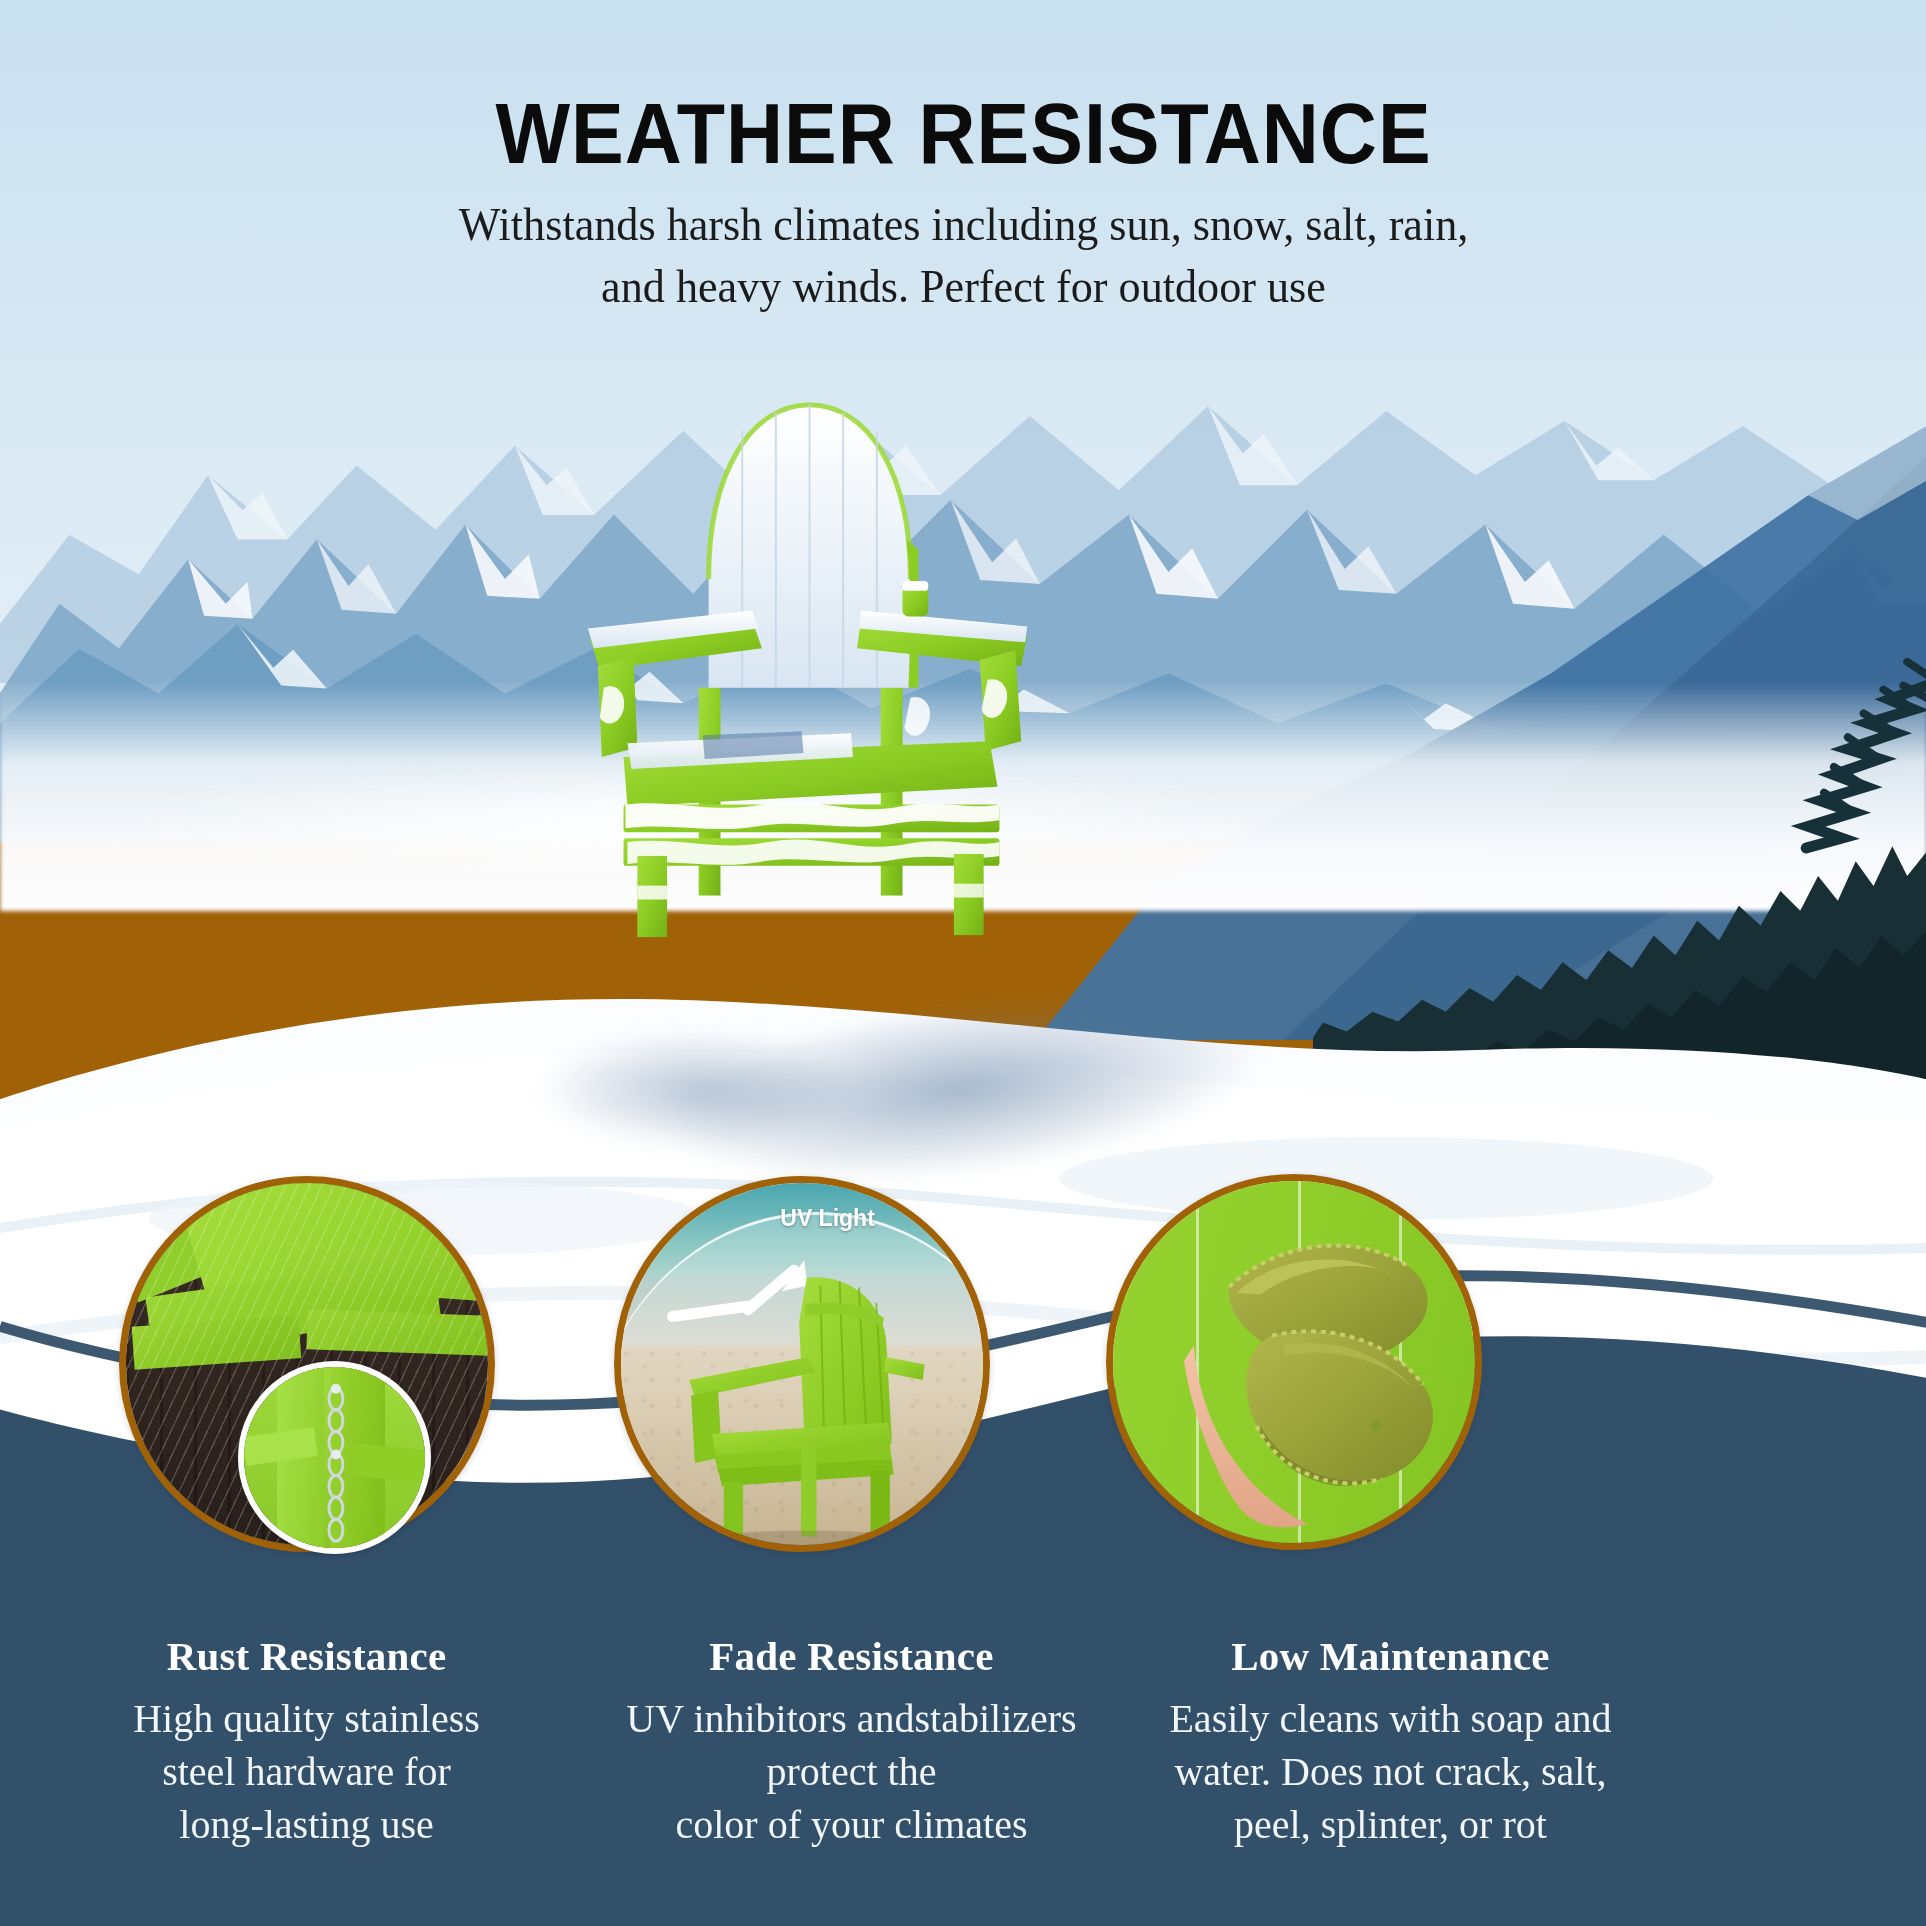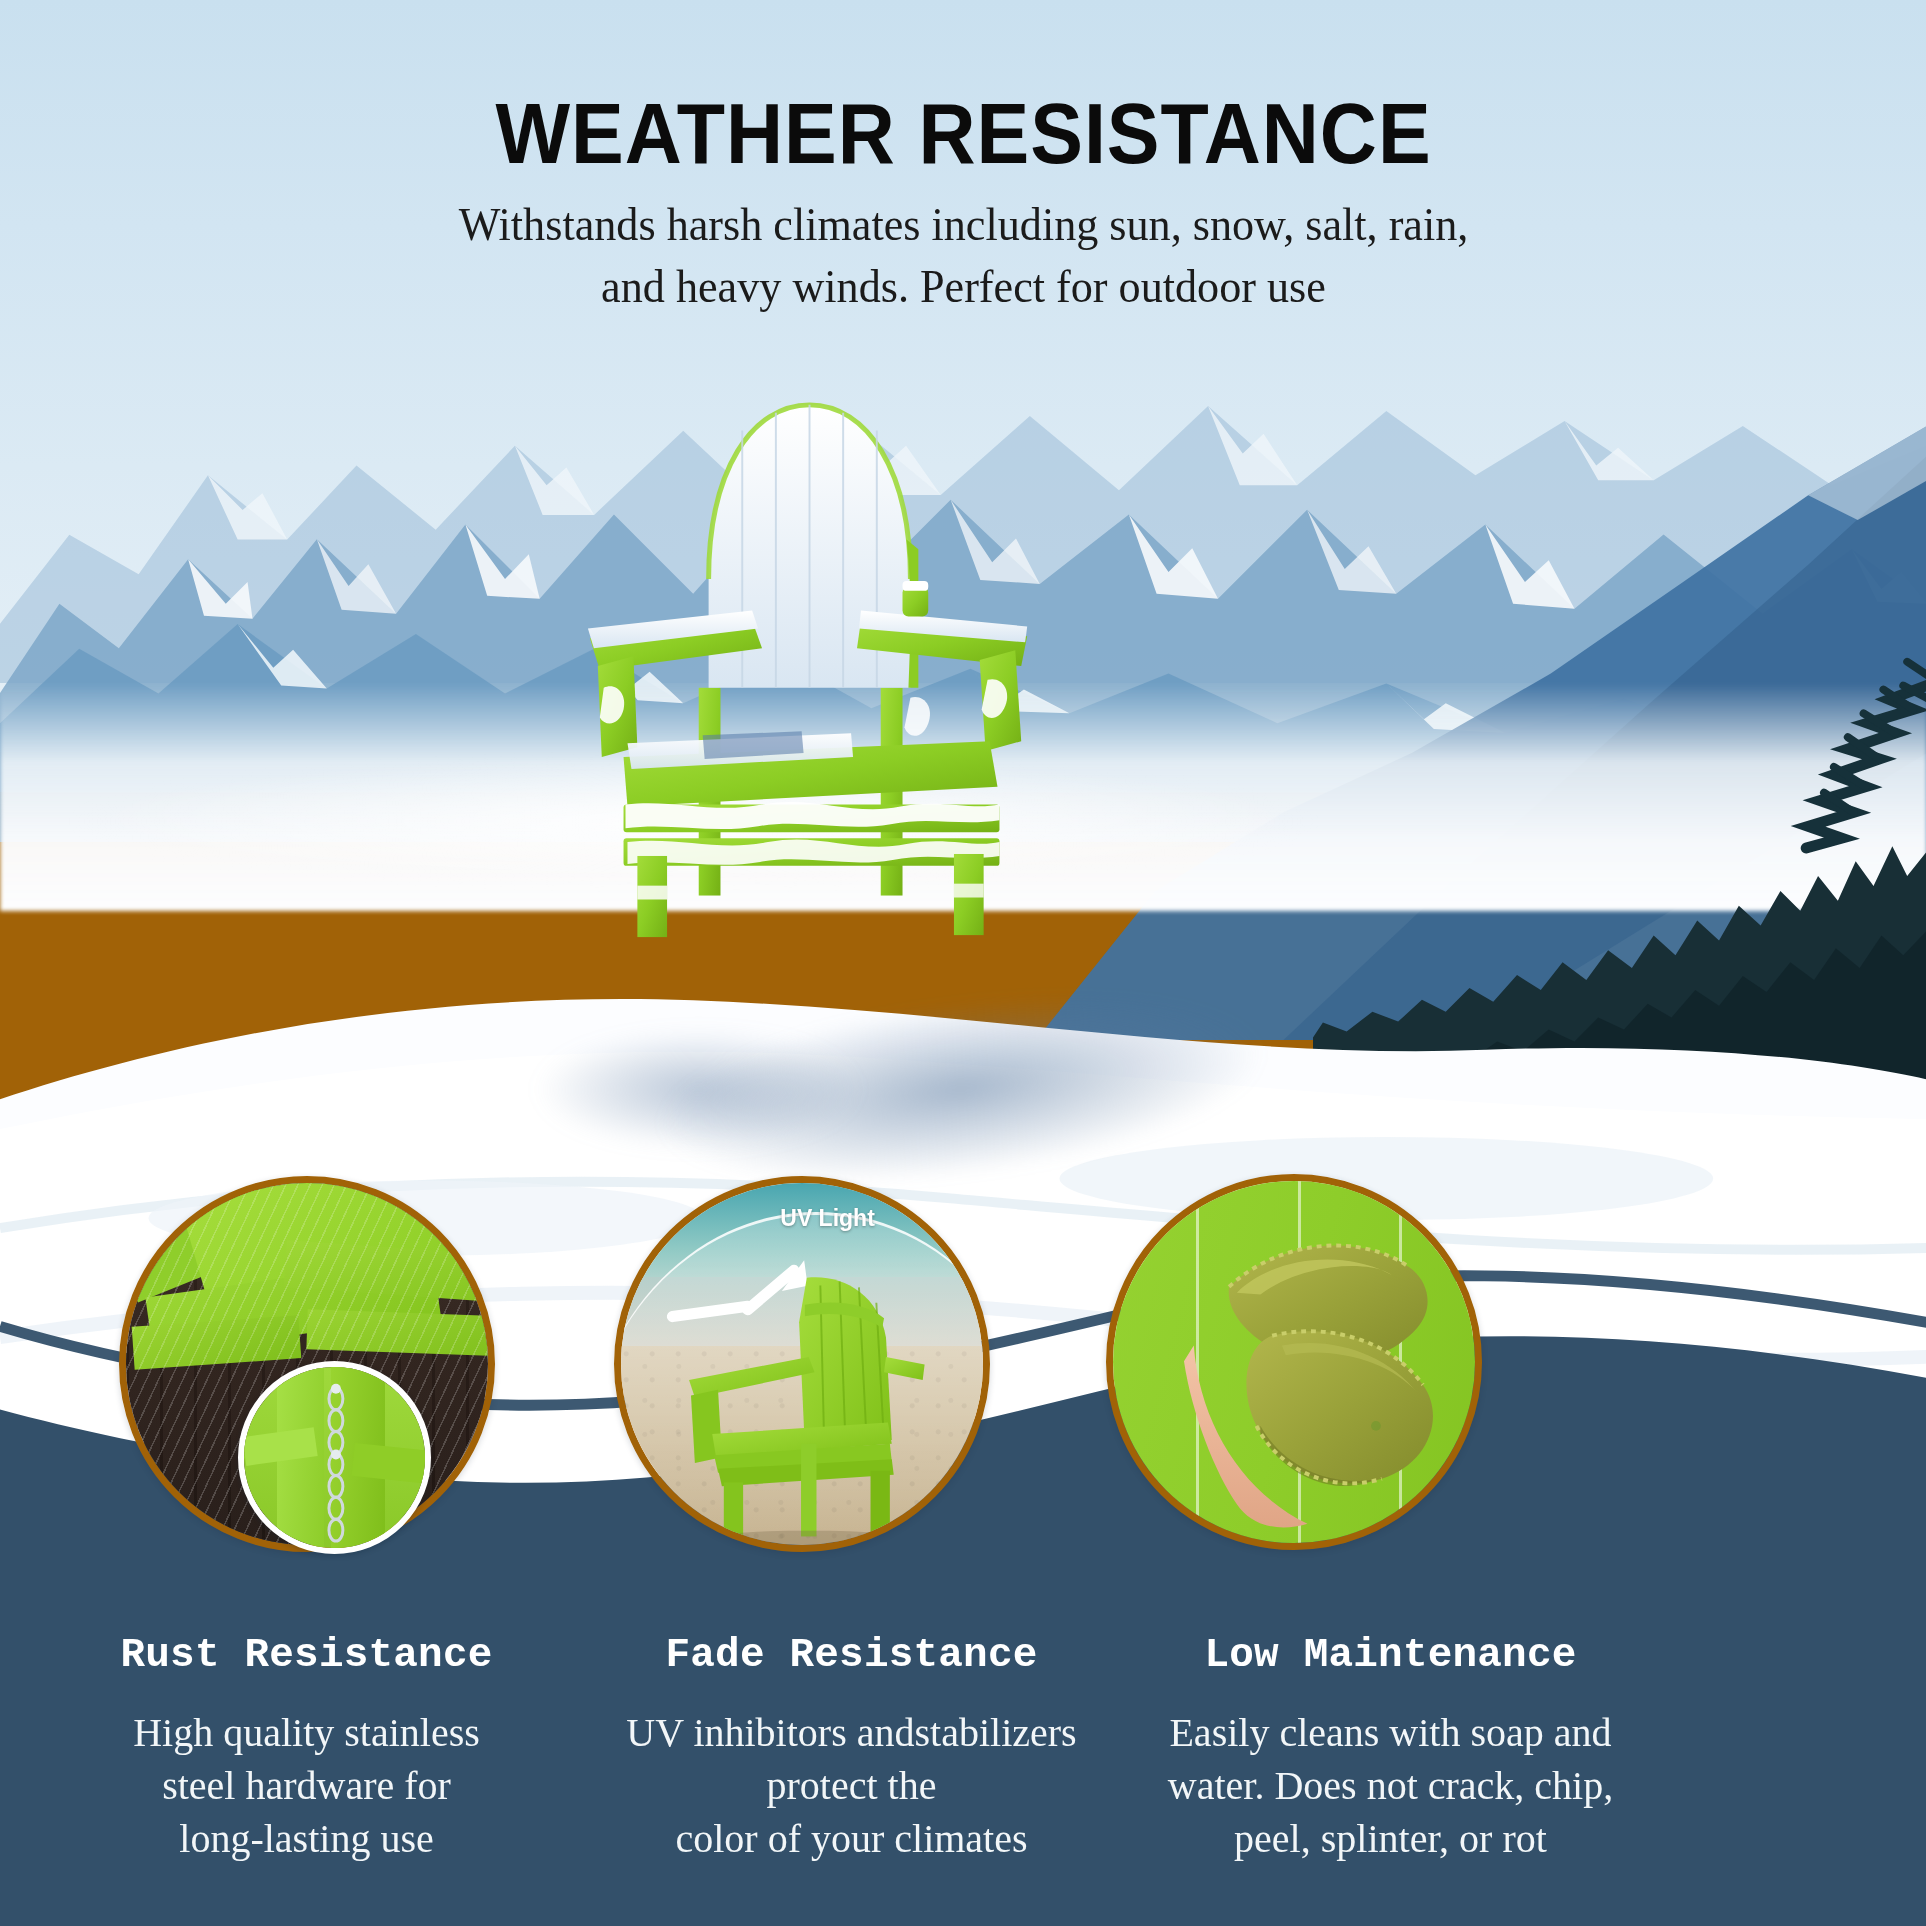--- a/index.html
+++ b/index.html
@@ -167,23 +167,23 @@
 
   
   .low-bg{ position:absolute; inset:0; background:linear-gradient(105deg,#95d231 0%,#8ecd2a 50%,#84c422 100%); }
   .low-seam{ position:absolute; top:0; bottom:0; width:3px; background:rgba(255,255,255,.55); }
   .low-cloth{ position:absolute; left:6%; top:4%; width:92%; height:94%; }
   .low-cloth svg{display:block;width:100%;height:100%}
 
   
   .feat{ position:absolute; top:1632px; width:465px; text-align:center; }
   .feat h3{
-    font-family:Liberation Mono, monospace;
+    font-family:Liberation Serif, serif;
     font-weight:bold; font-size:41px; color:#ffffff;
-    letter-spacing:0.2px; margin-bottom:28px;text-align:center;
+    letter-spacing:0.2px; margin-bottom:12px;text-align:center;
   }
   .feat p{
     font-family:"Liberation Serif", serif;
     font-size:40px; line-height:1.33; color:#f2f6f8;
   }
   #feature-rust{ left:74px; }
   #feature-fade{ left:614px; width:475px; }
   #feature-low { left:1143px; width:495px; }
 </style>
 </head>
@@ -487,19 +487,19 @@
       <span>UV inhibitors andstabilizers</span><br>
       <span>protect the</span><br>
       <span>color of your climates</span>
     </p>
   </div>
 
   <div class="feat" id="feature-low">
     <h3>Low Maintenance</h3>
     <p>
       <span>Easily cleans with soap and</span><br>
-      <span>water. Does not crack, chip,</span><br>
+      <span>water. Does not crack, salt,</span><br>
       <span>peel, splinter, or rot</span>
     </p>
   </div>
 
 </div>
 
 
 </body></html>

